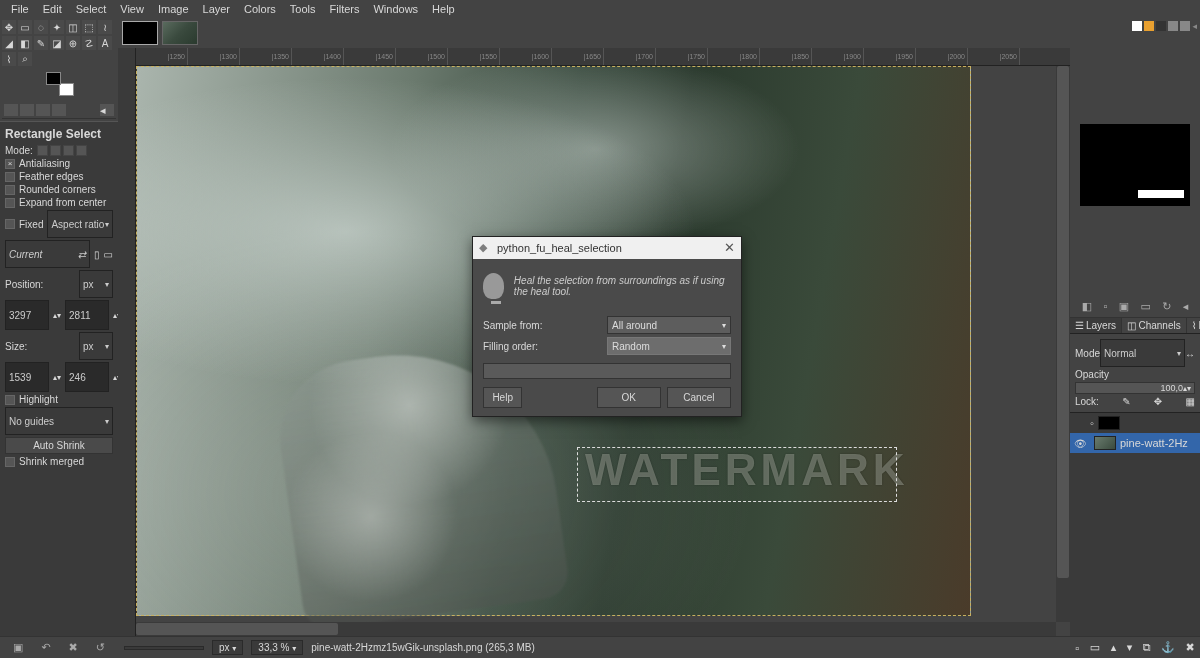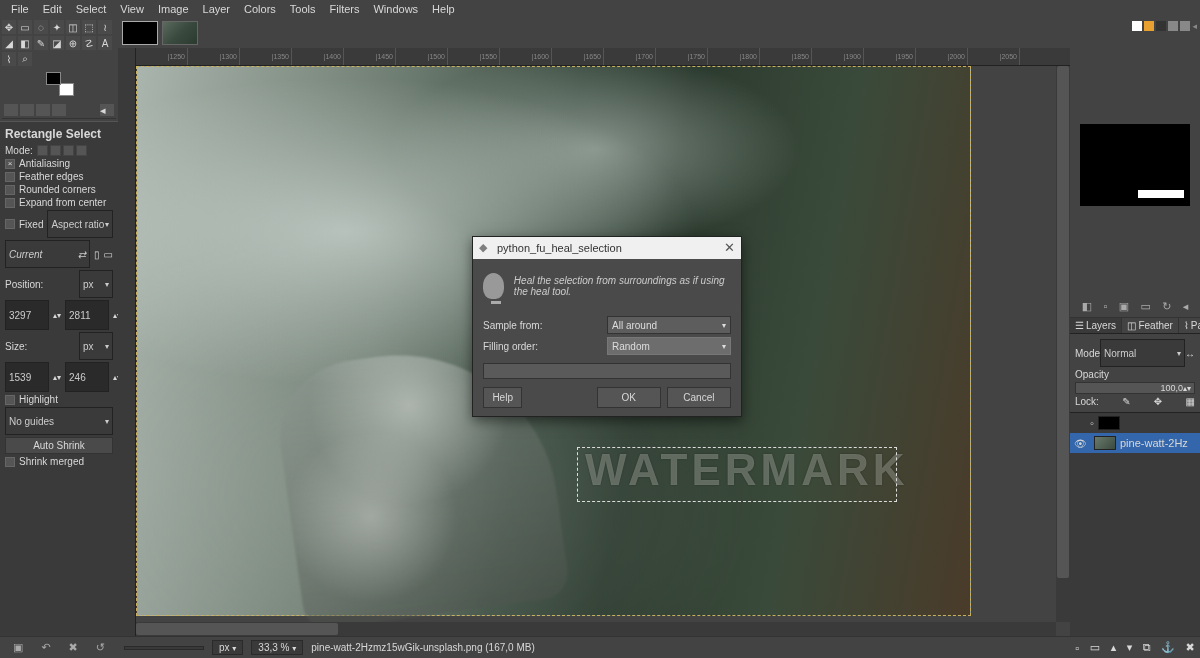--- a/index.html
+++ b/index.html
@@ -319,21 +319,21 @@
           </div>
         <div class="hscroll">
             <div class="hscroll-thumb"></div>
           </div>
       </div>
     </div>
     <div class="status-bar">
       <span class="box" style="width:80px"></span>
       <span class="box"><span>px</span> <span class="arrow">▾</span></span>
       <span class="box"><span>33,3 %</span> <span class="arrow">▾</span></span>
-      <span>pine-watt-2Hzmz15wGik-unsplash.png (167,0 MB)</span>
+      <span>pine-watt-2Hzmz15wGik-unsplash.png (265,3 MB)</span>
     </div>
   </div>
 
   <div class="right-panel">
     <div class="right-icons">
       <span class="ri o"></span>
       <span class="ri y"></span>
       <span class="ri b"></span>
       <span class="ri g"></span>
       <span class="ri g"></span>
@@ -346,21 +346,21 @@
       <span>◧</span>
       <span>▫</span>
       <span>▣</span>
       <span>▭</span>
       <span>↻</span>
       <span>◂</span>
     </div>
 
     <div class="layer-tabs">
       <div class="layer-tab active">☰<span>Layers</span></div>
-      <div class="layer-tab">◫<span>Feather</span></div>
+      <div class="layer-tab">◫<span>Channels</span></div>
       <div class="layer-tab">⌇<span>Paths</span></div>
 
     </div>
     <div class="layer-controls">
       <div class="row">
         <span>Mode</span>
         <span class="opt-select" style="width:70px">
             <span>Normal</span>
             <span class="arrow">▾</span>
           </span>

